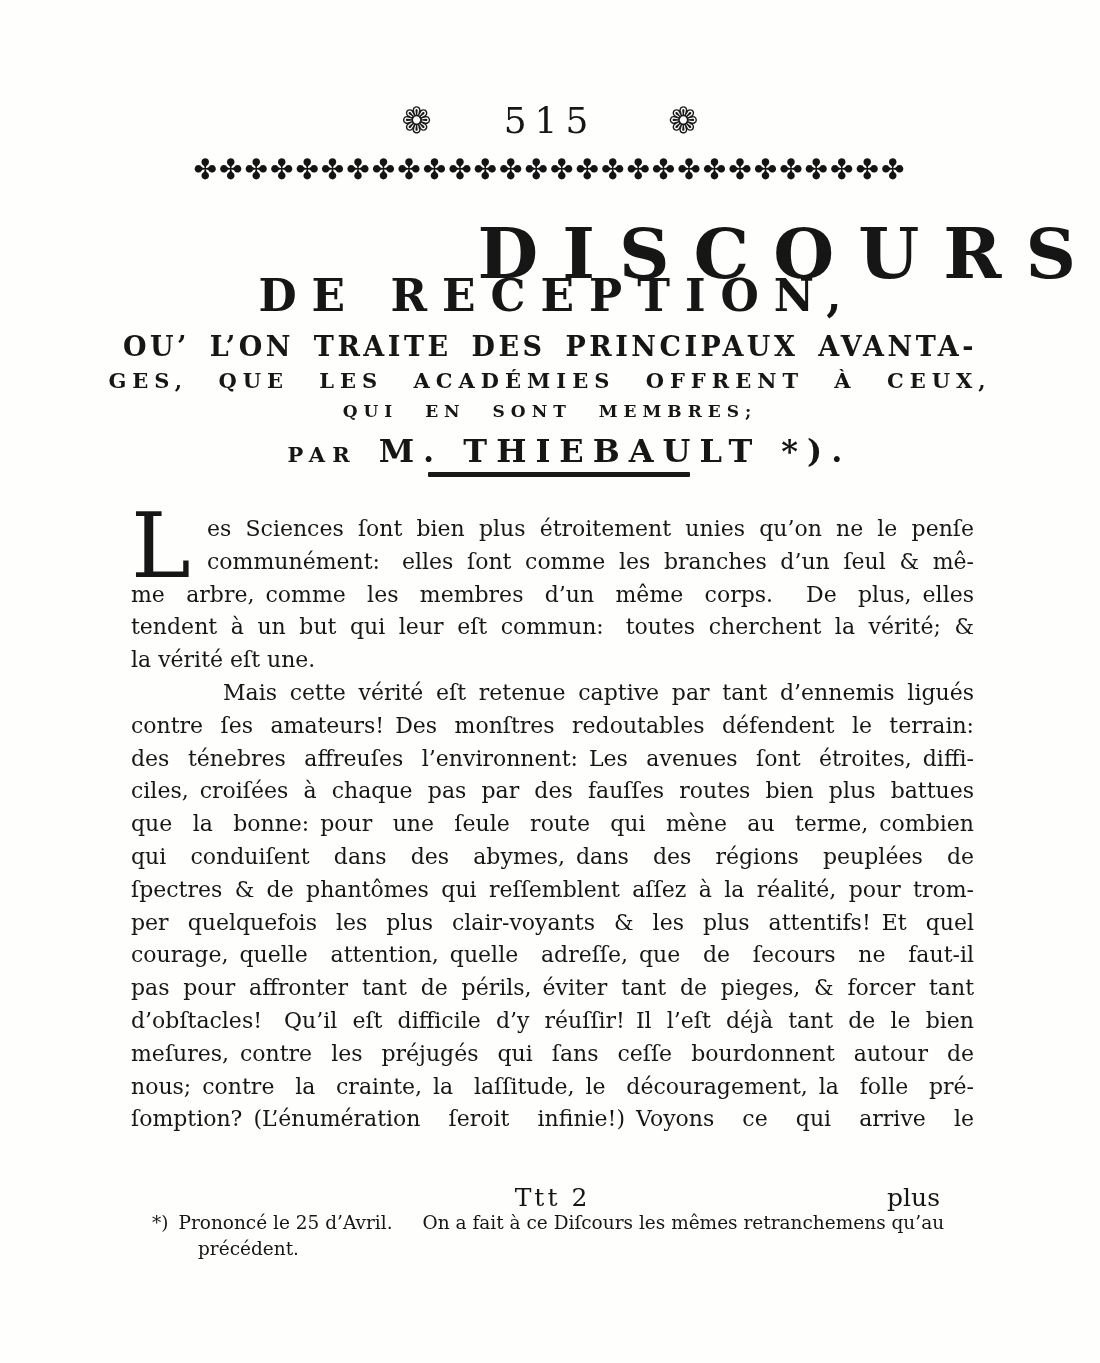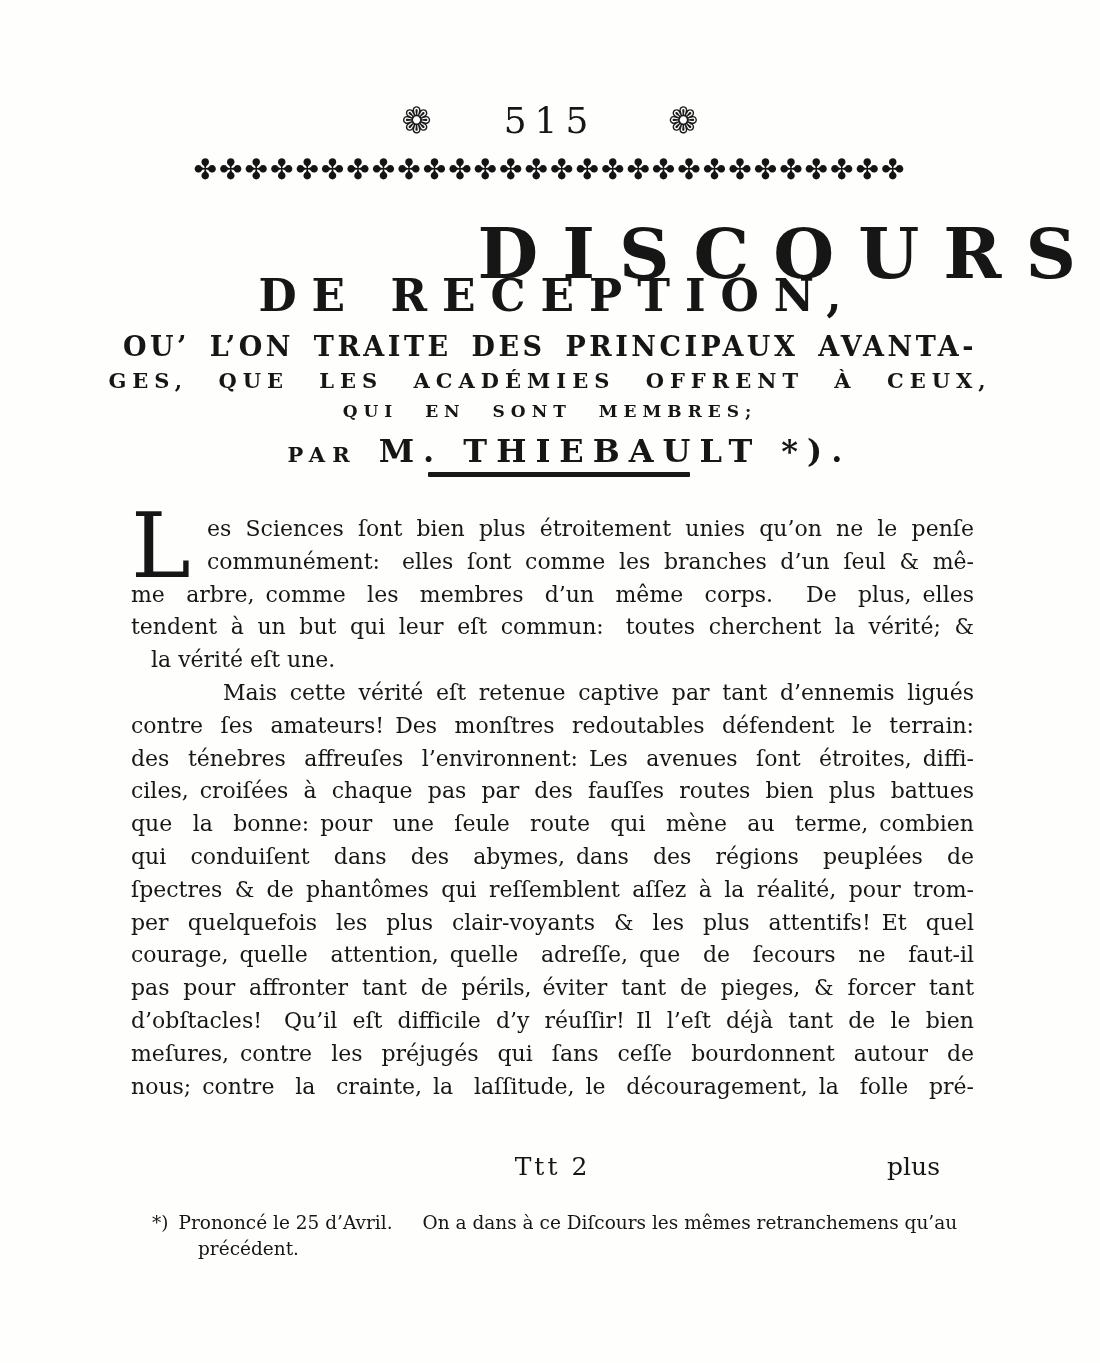--- a/index.html
+++ b/index.html
@@ -89,26 +89,26 @@
     text-align-last: justify;
     min-height: 32.8px;
   }
   .para-first { position: relative; }
   .drop-cap {
     position: absolute; left: 0; top: -4px;
     font-size: 90px; line-height: 0.82; font-weight: 500;
   }
   .para-first .line:nth-child(1),
   .para-first .line:nth-child(2) { padding-left: 76px; }
-  .para-first .line:last-child { text-align-last: left; margin-left: 20px; }
+  .para-first .line:last-child { text-align-last: left; }
   .para-second .line:first-child { text-indent: 92px; }
 
   
   .signature-row {
-    position: absolute; left: 131px; top: 1152px; width: 843px; height: 34px;
+    position: absolute; left: 131px; top: 1183px; width: 843px; height: 34px;
     font-size: 25px;
   }
   .signature-mark {
     position: absolute; left: 50%; transform: translateX(-50%);
     letter-spacing: 3px;
   }
   .catchword { position: absolute; right: 34px; }
 
   
   .footnote {
@@ -164,30 +164,31 @@
         <div class="line">ciles, croiſées à chaque pas par des fauſſes routes bien plus battues</div>
         <div class="line">que la bonne: pour une ſeule route qui mène au terme, combien</div>
         <div class="line">qui conduiſent dans des abymes, dans des régions peuplées de</div>
         <div class="line">ſpectres &amp; de phantômes qui reſſemblent aſſez à la réalité, pour trom-</div>
         <div class="line">per quelquefois les plus clair-voyants &amp; les plus attentifs! Et quel</div>
         <div class="line">courage, quelle attention, quelle adreſſe, que de ſecours ne faut-il</div>
         <div class="line">pas pour affronter tant de périls, éviter tant de pieges, &amp; forcer tant</div>
         <div class="line">d’obſtacles! Qu’il eſt difficile d’y réuſſir! Il l’eſt déjà tant de le bien</div>
         <div class="line">meſures, contre les préjugés qui ſans ceſſe bourdonnent autour de</div>
         <div class="line">nous; contre la crainte, la laſſitude, le découragement, la folle pré-</div>
+        <div class="line">ſomption? (L’énumération ſeroit infinie!) Voyons ce qui arrive le</div>
       </div>
   </div>
 
   <div class="signature-row">
     <span class="signature-mark">Ttt 2</span>
     <span class="catchword">plus</span>
   </div>
 
   <div class="footnote">
     <div class="fn-row">
       <span class="fn-marker">*)</span>
       <span>Prononcé le 25 d’Avril.</span>
-      <span class="fn-part-b">On a dans à ce Diſcours les mêmes retranchemens qu’au</span>
+      <span class="fn-part-b">On a fait à ce Diſcours les mêmes retranchemens qu’au</span>
     </div>
     <div class="fn-cont">précédent.</div>
   </div>
 
 </div>
 
 </body></html>

